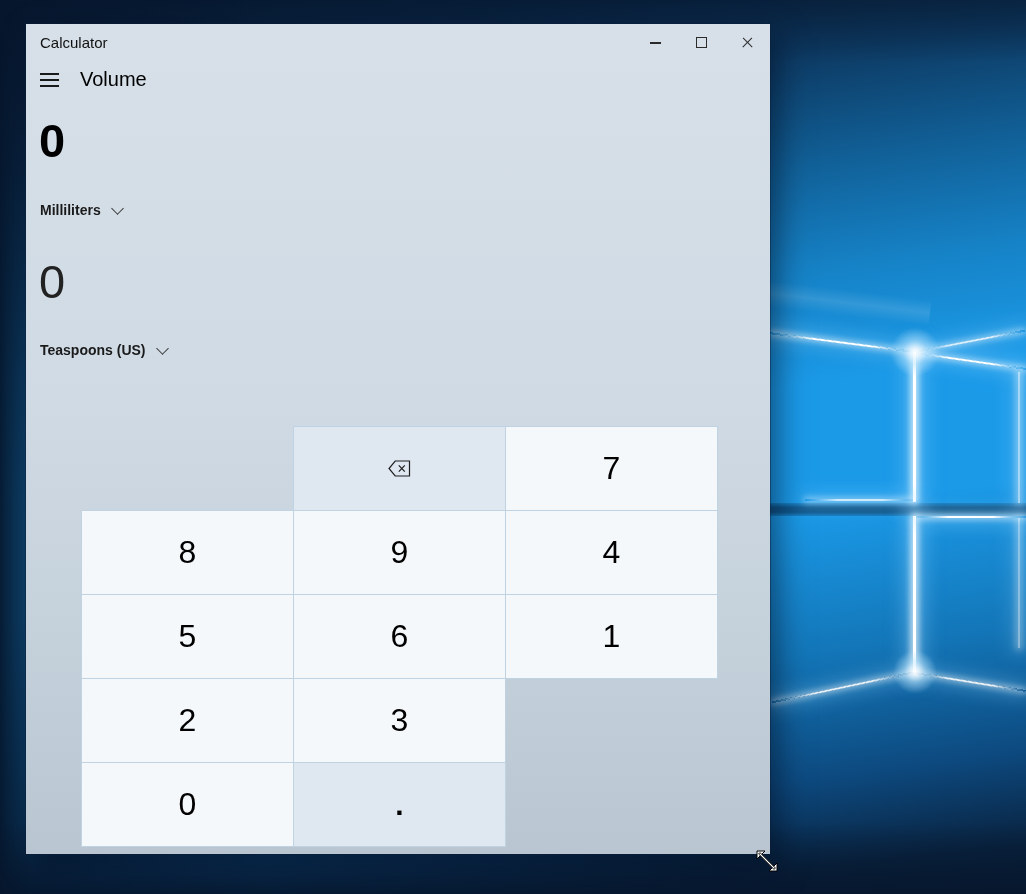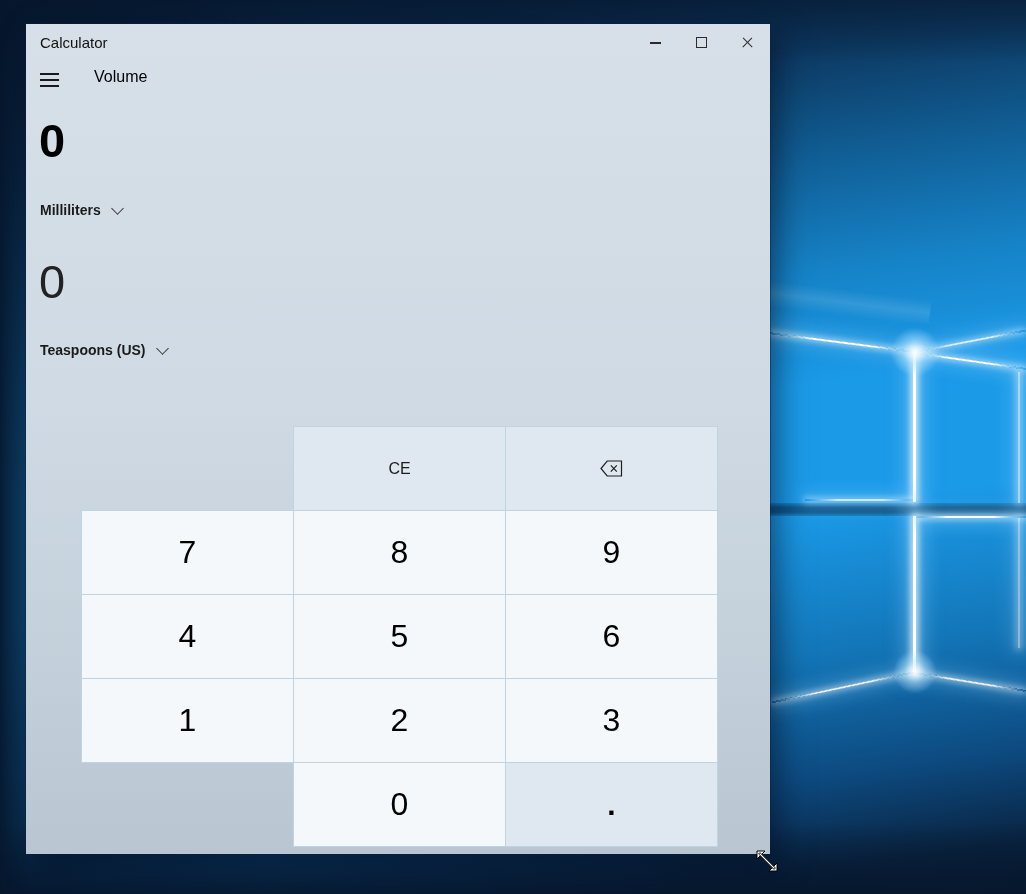--- a/index.html
+++ b/index.html
@@ -45,21 +45,21 @@
   .glyph-min{width:11px;height:1.5px;background:#2b2b2b;margin-top:2px;}
   .glyph-max{width:9px;height:9px;border:1.3px solid #2b2b2b;}
   .glyph-close{position:relative;width:13px;height:13px;}
   .glyph-close i{position:absolute;left:0;top:6px;width:13px;height:1.4px;background:#2b2b2b;}
   .glyph-close i:first-child{transform:rotate(45deg);}
   .glyph-close i:last-child{transform:rotate(-45deg);}
 
   .hamburger{position:absolute;left:14px;top:49px;width:19px;height:14px;
     display:flex;flex-direction:column;justify-content:space-between;cursor:default;}
   .hamburger i{display:block;height:2px;background:#1a1a1a;}
-  .mode-title{position:absolute;left:68px;top:44px;font-size:16px;color:#000;}
+  .mode-title{position:absolute;left:54px;top:44px;font-size:20px;color:#000;}
 
   .value{position:absolute;left:13px;line-height:1;letter-spacing:0;}
   .value-from{top:93px;font-size:47px;font-weight:700;color:#000;}
   .value-to{top:234px;font-size:47px;font-weight:400;color:#222;}
 
   .unit-row{position:absolute;left:14px;display:flex;align-items:center;font-size:14px;font-weight:700;color:#1a1a1a;}
   .unit-from{top:178px;align-items:center;}
   .unit-to{top:318px;align-items:center;}
   .chevron{width:8px;height:8px;border-right:1.6px solid #3c3c3c;border-bottom:1.6px solid #3c3c3c;
     transform:rotate(45deg);margin-left:12px;margin-top:-4px;}
@@ -133,21 +133,20 @@
   </div>
 
   <div class="value value-to">0</div>
   <div class="unit-row unit-to">
     <span>Teaspoons (US)</span>
     <span class="chevron"></span>
   </div>
 
   <div class="keypad">
     <div class="key spacer"></div>
-    <div class="key fn">CE</div>
     <div class="key fn">
       <svg width="23" height="17" viewBox="0 0 23 17">
         <path d="M7.2 1 L21.5 1 L21.5 16 L7.2 16 L1 8.5 Z" fill="none" stroke="#1f1f1f" stroke-width="1.2"></path>
         <path d="M10.8 5.3 L16.8 11.7 M16.8 5.3 L10.8 11.7" fill="none" stroke="#1f1f1f" stroke-width="1.2"></path>
       </svg>
     </div>
 
     <div class="key num">7</div>
     <div class="key num">8</div>
     <div class="key num">9</div>

